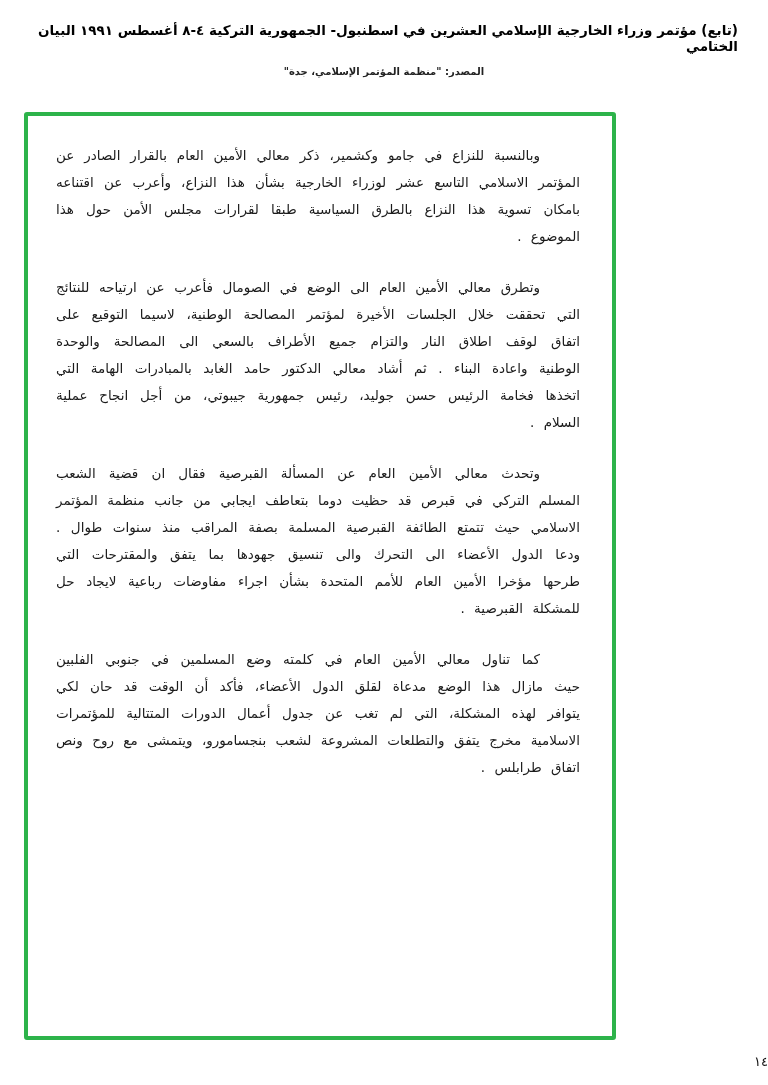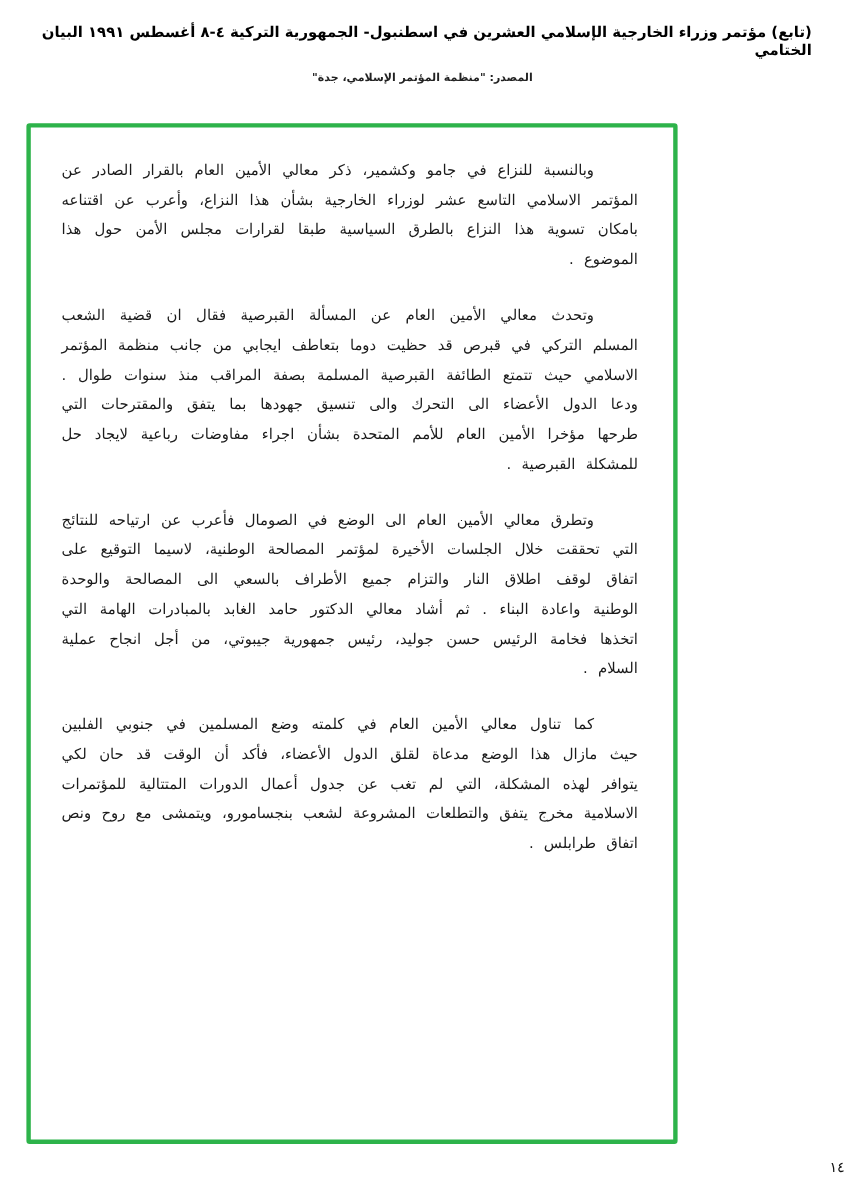--- a/index.html
+++ b/index.html
@@ -74,21 +74,21 @@
 
 <div class="page">
 
   <div class="header1">(تابع) مؤتمر وزراء الخارجية الإسلامي العشرين في اسطنبول- الجمهورية التركية ٤-٨ أغسطس ١٩٩١ البيان الختامي</div>
 
   <div class="header2">المصدر: "منظمة المؤتمر الإسلامي، جدة"</div>
 
   <div class="green-box" style="border-color: rgb(45, 179, 74);">
     <div class="body-text">
       <p>وبالنسبة للنزاع في جامو وكشمير، ذكر معالي الأمين العام بالقرار الصادر عن المؤتمر الاسلامي التاسع عشر لوزراء الخارجية بشأن هذا النزاع، وأعرب عن اقتناعه بامكان تسوية هذا النزاع بالطرق السياسية طبقا لقرارات مجلس الأمن حول هذا الموضوع .</p>
+      <p>وتطرق معالي الأمين العام الى الوضع في الصومال فأعرب عن ارتياحه للنتائج التي تحققت خلال الجلسات الأخيرة لمؤتمر المصالحة الوطنية، لاسيما التوقيع على اتفاق لوقف اطلاق النار والتزام جميع الأطراف بالسعي الى المصالحة والوحدة الوطنية واعادة البناء . ثم أشاد معالي الدكتور حامد الغابد بالمبادرات الهامة التي اتخذها فخامة الرئيس حسن جوليد، رئيس جمهورية جيبوتي، من أجل انجاح عملية السلام .</p>
       <p>وتحدث معالي الأمين العام عن المسألة القبرصية فقال ان قضية الشعب المسلم التركي في قبرص قد حظيت دوما بتعاطف ايجابي من جانب منظمة المؤتمر الاسلامي حيث تتمتع الطائفة القبرصية المسلمة بصفة المراقب منذ سنوات طوال . ودعا الدول الأعضاء الى التحرك والى تنسيق جهودها بما يتفق والمقترحات التي طرحها مؤخرا الأمين العام للأمم المتحدة بشأن اجراء مفاوضات رباعية لايجاد حل للمشكلة القبرصية .</p>
-      <p>وتطرق معالي الأمين العام الى الوضع في الصومال فأعرب عن ارتياحه للنتائج التي تحققت خلال الجلسات الأخيرة لمؤتمر المصالحة الوطنية، لاسيما التوقيع على اتفاق لوقف اطلاق النار والتزام جميع الأطراف بالسعي الى المصالحة والوحدة الوطنية واعادة البناء . ثم أشاد معالي الدكتور حامد الغابد بالمبادرات الهامة التي اتخذها فخامة الرئيس حسن جوليد، رئيس جمهورية جيبوتي، من أجل انجاح عملية السلام .</p>
       <p>كما تناول معالي الأمين العام في كلمته وضع المسلمين في جنوبي الفلبين حيث مازال هذا الوضع مدعاة لقلق الدول الأعضاء، فأكد أن الوقت قد حان لكي يتوافر لهذه المشكلة، التي لم تغب عن جدول أعمال الدورات المتتالية للمؤتمرات الاسلامية مخرج يتفق والتطلعات المشروعة لشعب بنجسامورو، ويتمشى مع روح ونص اتفاق طرابلس .</p>
     </div>
   </div>
 
   <div class="page-number">١٤</div>
 
 </div>
 
 </body></html>

